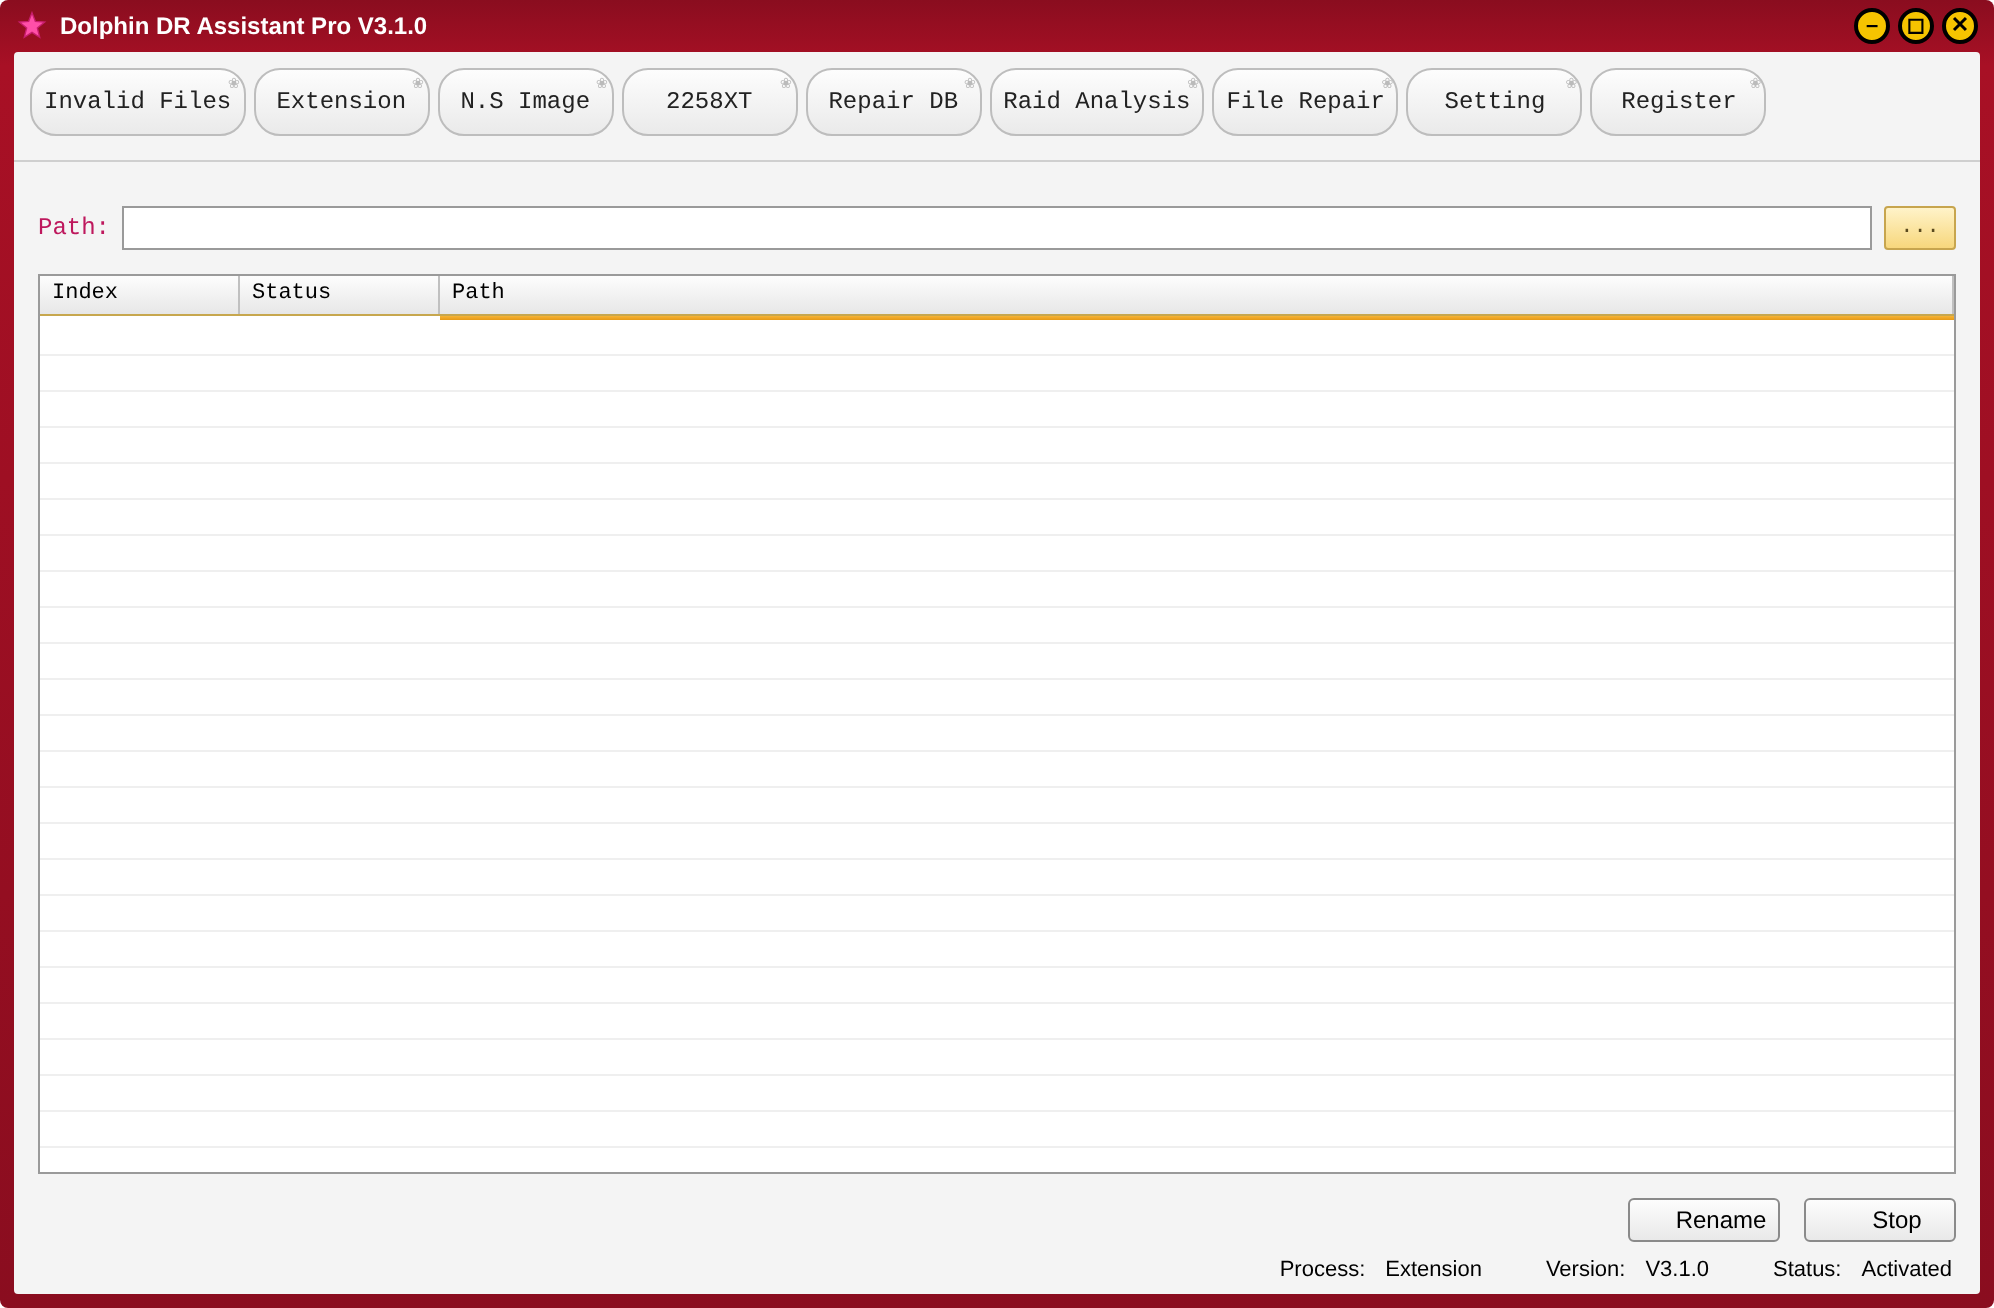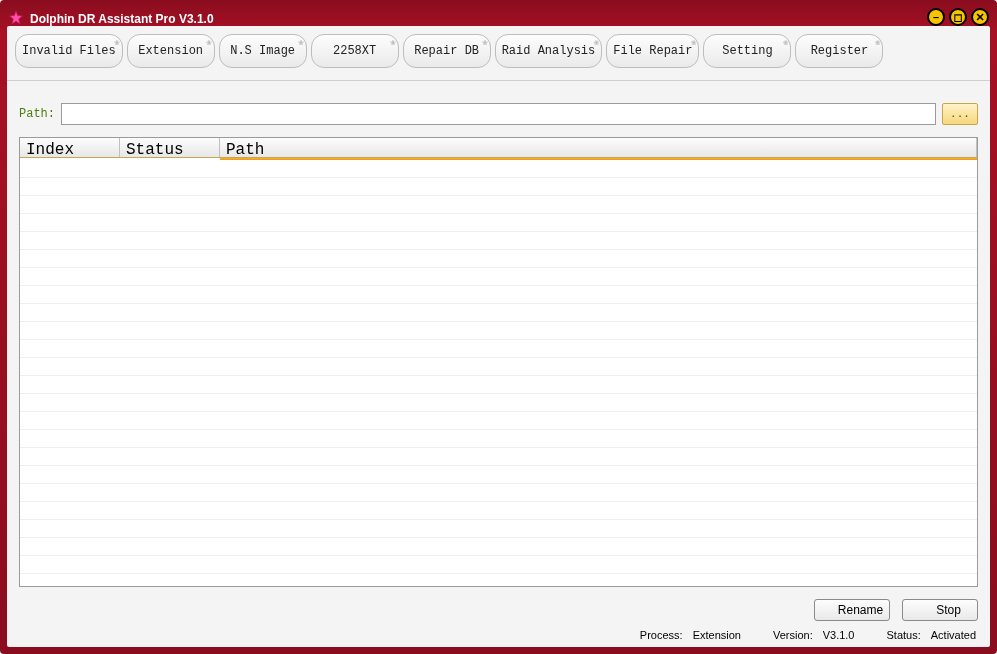--- a/index.html
+++ b/index.html
@@ -14,21 +14,21 @@
 .window {
   width: 997px;
   height: 654px;
   background: linear-gradient(to bottom, #8a0d1f, #a81025 5%, #8a0d1f 100%);
   position: relative;
   border-radius: 4px;
 }
 .titlebar {
   height: 26px;
   display: flex;
-  align-items: flex-end;
+  align-items: center;
   padding: 0 8px;
   color: #fff;
   font-weight: bold;
   font-size: 12px;
 }
 .title-icon {
   width: 16px; height: 16px;
   margin-right: 6px;
   display: inline-flex;
   align-items: center; justify-content: center;
@@ -81,21 +81,21 @@
   right: 2px; top: 2px;
   font-size: 9px; color: #bbb;
 }
 
 .path-row {
   display: flex; align-items: center;
   padding: 22px 12px 8px 12px;
   gap: 6px;
   font-family: "Courier New", monospace;
 }
-.path-label { color:#4d7c0f;font-family:Liberation Mono, monospace; }
+.path-label { color:#be185d;font-family:Liberation Mono, monospace; }
 .path-input {
   flex: 1;
   height: 22px;
   border: 1px solid #9a9a9a;
   background: #fff;
 }
 .browse-btn {
   width: 36px; height: 22px;
   border: 1px solid #c7a54e;
   background: linear-gradient(to bottom, #fff3c9, #f7d77c);
@@ -116,21 +116,21 @@
 .tbl-head {
   display: flex;
   height: 20px;
   background: linear-gradient(to bottom, #fdfdfd, #e7e7e7);
   border-bottom: 1px solid #c7a74e;
 }
 .tbl-head .col {
   border-right: 1px solid #c0c0c0;
   padding: 3px 6px;
   font-family: "Courier New", monospace;
-  font-size: 16px;
+  font-size: 11px;
   color: #000;
 }
 .col-index { width: 100px; }
 .col-status { width: 100px; }
 .col-path { flex: 1; }
 .accent-line {
   height: 2px;
   background: linear-gradient(to bottom, #f7b436, #e79a15);
   margin-left: 200px;
 }

